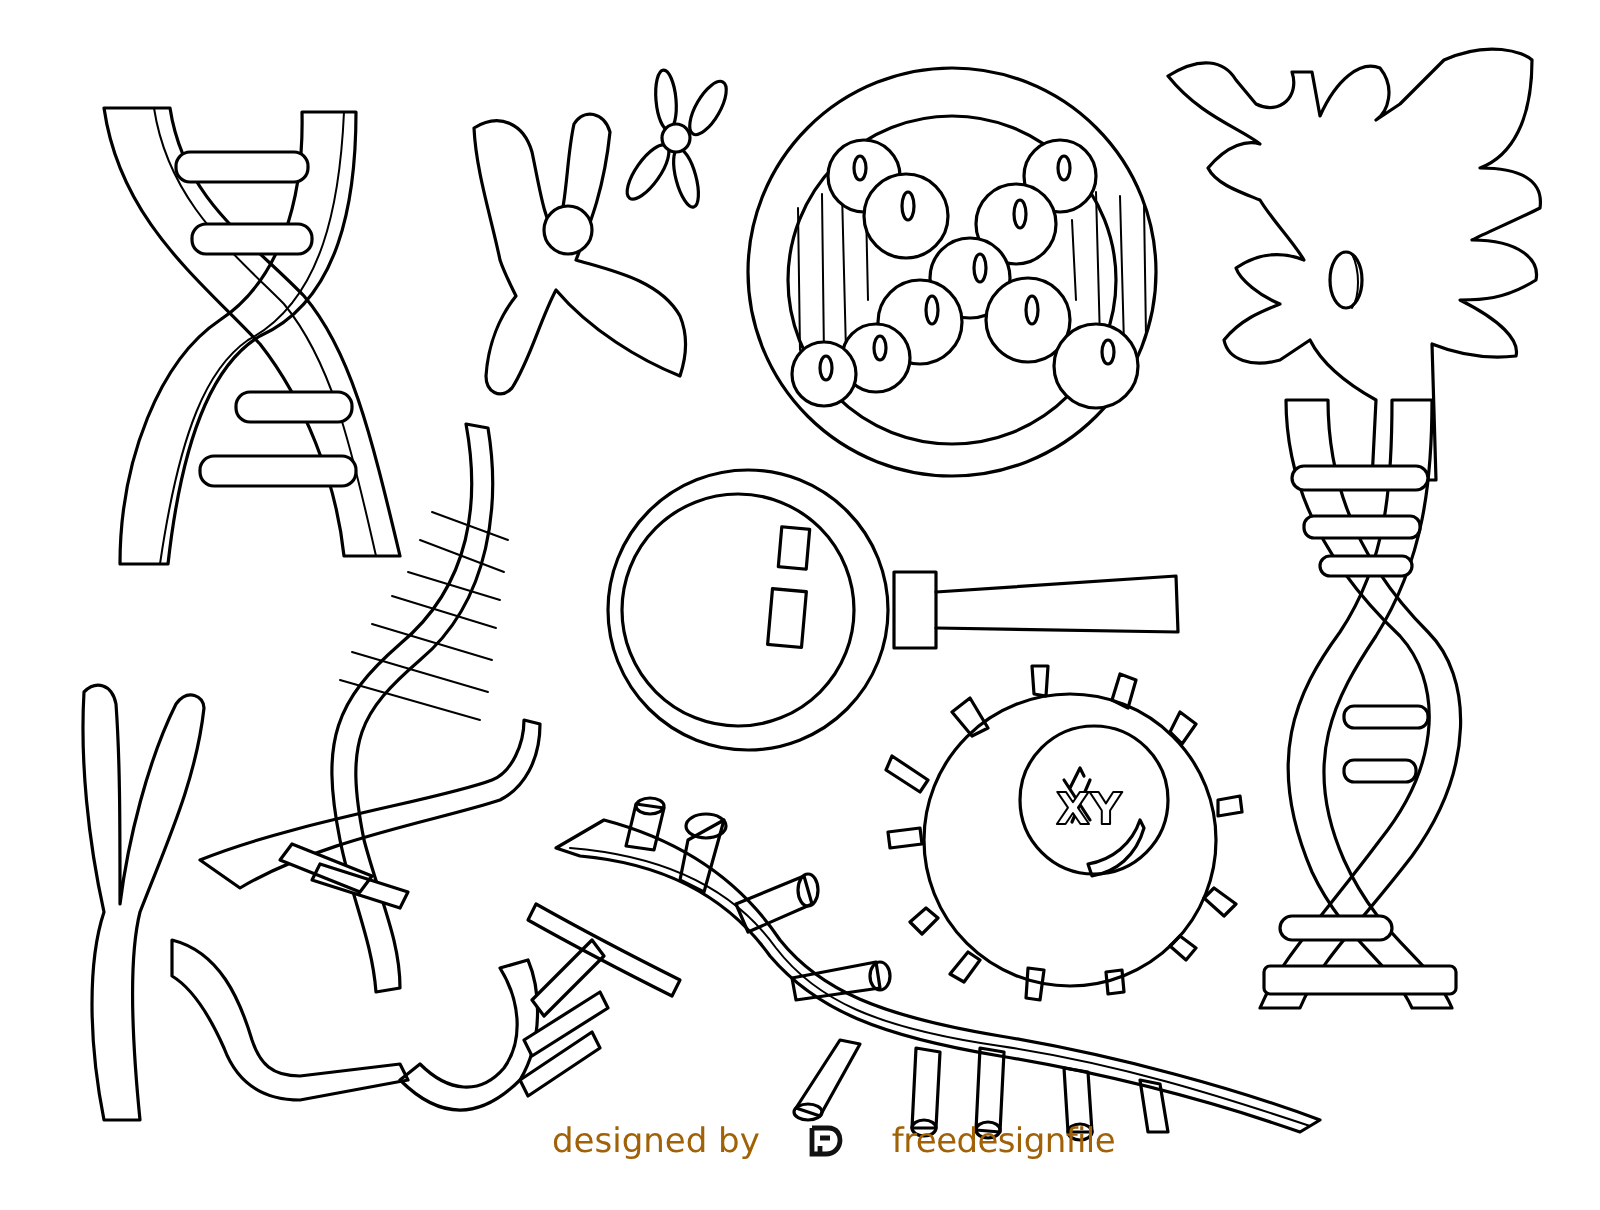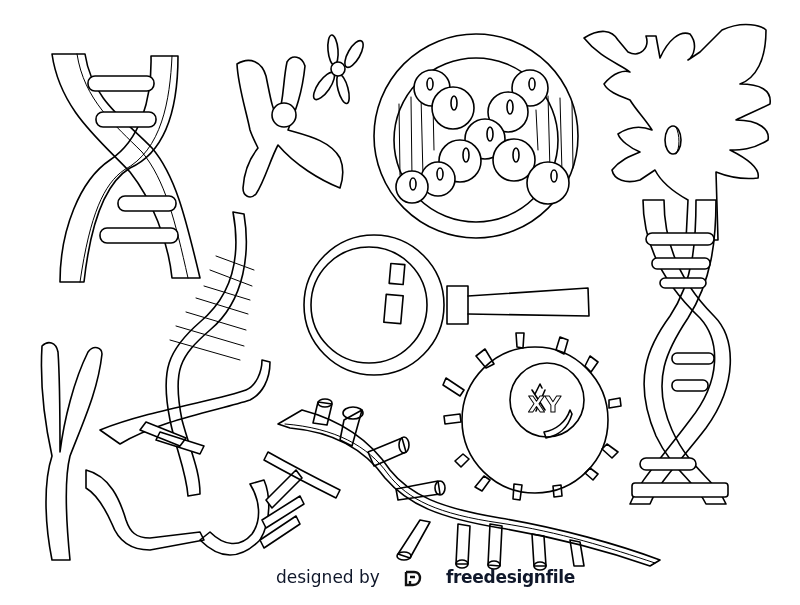--- a/index.html
+++ b/index.html
@@ -3,27 +3,27 @@
   <meta charset="utf-8">
   <style>
     html, body { margin: 0; padding: 0; background: #ffffff; }
     body { width: 800px; height: 605px; position: relative; overflow: hidden; }
     .art { position: absolute; left: 0; top: 0; width: 800px; height: 605px; }
     .art * { fill: none; stroke: #000; stroke-width: 1.6; stroke-linejoin: round; stroke-linecap: round; }
     .art .thin { stroke-width: 1; }
     .art .wf { fill: #fff; }
     .watermark {
       position: absolute; left: 276px; top: 561px; height: 26px;
-      display: flex; align-items: flex-end; gap: 24px;
-      font-family: "DejaVu Sans", sans-serif; font-size: 17px; color: #0f172a;
+      display: flex; align-items: flex-start; gap: 24px;
+      font-family: "DejaVu Sans", sans-serif; font-size: 17px; color: #a16207;
       background: transparent;
     }
     .wm-logo { width: 18px; height: 18px; position: relative; display: inline-block; }
     .wm-logo svg { width: 18px; height: 18px; }
-    .wm-brand { font-weight: bold; letter-spacing: -0.3px; }
+    .wm-brand { font-weight: normal; letter-spacing: -0.3px; }
   </style>
 </head>
 <body>
 
 <svg class="art" viewBox="0 0 800 605" xmlns="http://www.w3.org/2000/svg">
 
   <g>
     <path d="M52,54 L85,54 C92,100 125,120 152,148 C175,175 185,215 200,278 L172,278 C168,240 152,200 130,172 C100,140 60,110 52,54 Z"></path>
     <path class="thin" d="M77,54 C84,100 115,125 142,152 C165,180 175,220 188,278"></path>
     <path d="M151,56 L178,56 C178,100 170,150 130,168 C110,180 92,210 84,282 L60,282 C60,230 80,180 110,160 C140,140 152,100 151,56 Z"></path>

